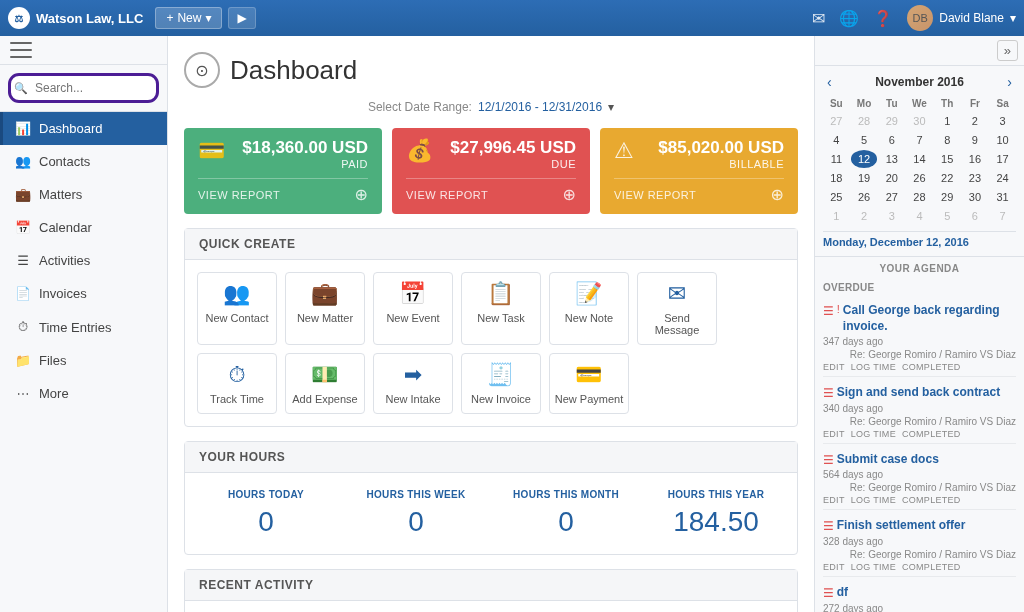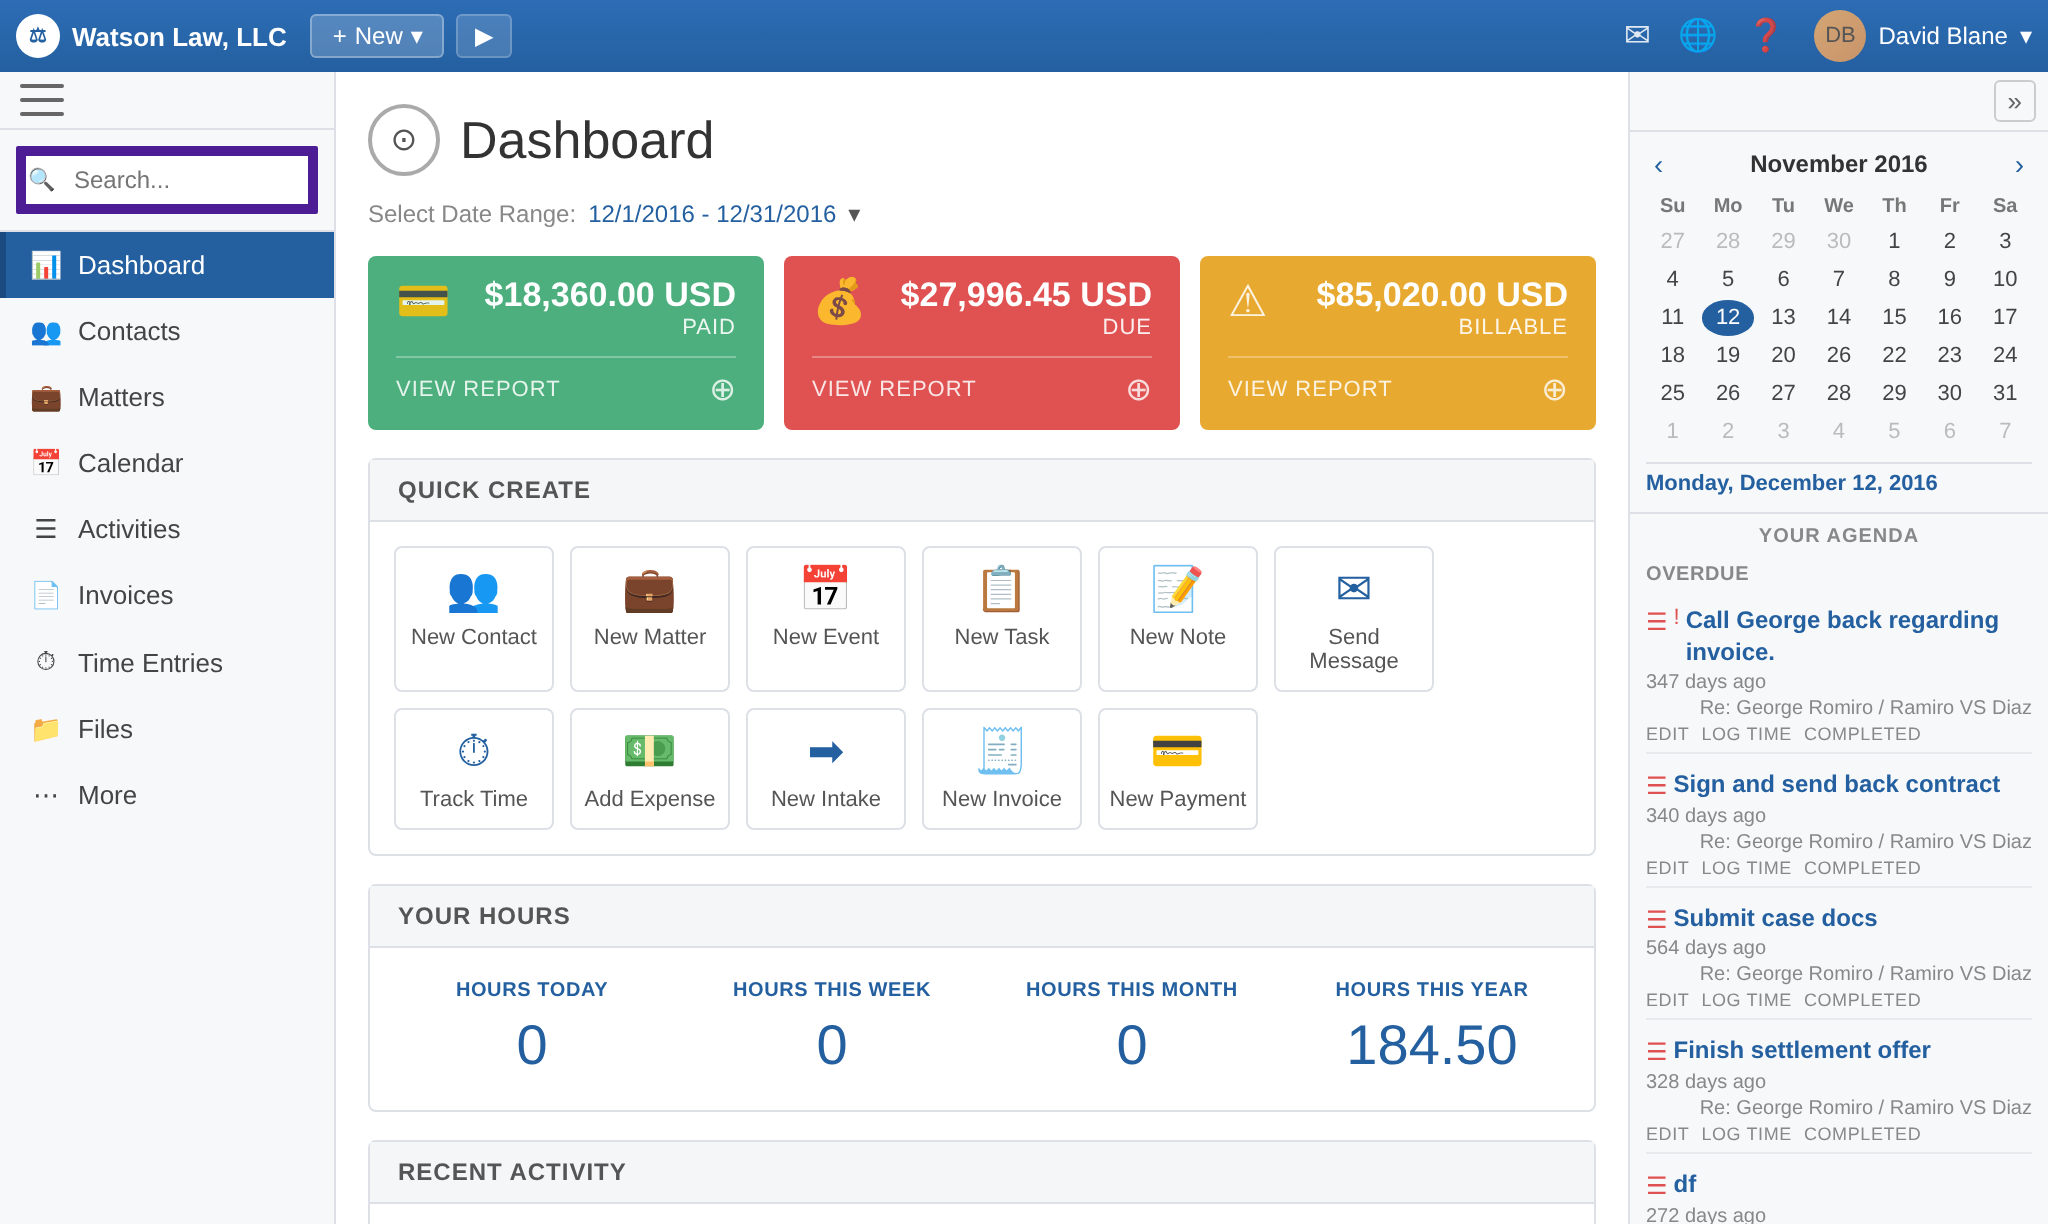--- a/index.html
+++ b/index.html
@@ -104,22 +104,22 @@
       flex-direction: column;
       flex-shrink: 0;
     }
     .sidebar-search {
       padding: 8px;
       border-bottom: 1px solid #dde1e7;
     }
     .sidebar-search input {
       width: 100%;
       padding: 5px 8px 5px 24px;
-      border: 5px solid #4c1d95;
-      border-radius: 1px;
+      border: 3px solid #4c1d95;
+      border-radius: 11px;
       font-size: 12px;
       background: white;
       outline: none;
     }
     .search-wrap {
       position: relative;
     }
     .search-wrap .s-icon {
       position: absolute;
       left: 6px;
@@ -197,20 +197,21 @@
       font-weight: 300;
       color: #333;
     }
     .date-range {
       display: flex;
       align-items: center;
       gap: 6px;
       font-size: 12px;
       color: #555;
       margin-bottom: 14px;
+      justify-content: center;
     }
     .date-range .dr-label { color: #888; }
     .date-range .dr-val { color: #2460a0; cursor: pointer; }
 
     
     .stat-cards {
       display: flex;
       gap: 10px;
       margin-bottom: 14px;
     }

